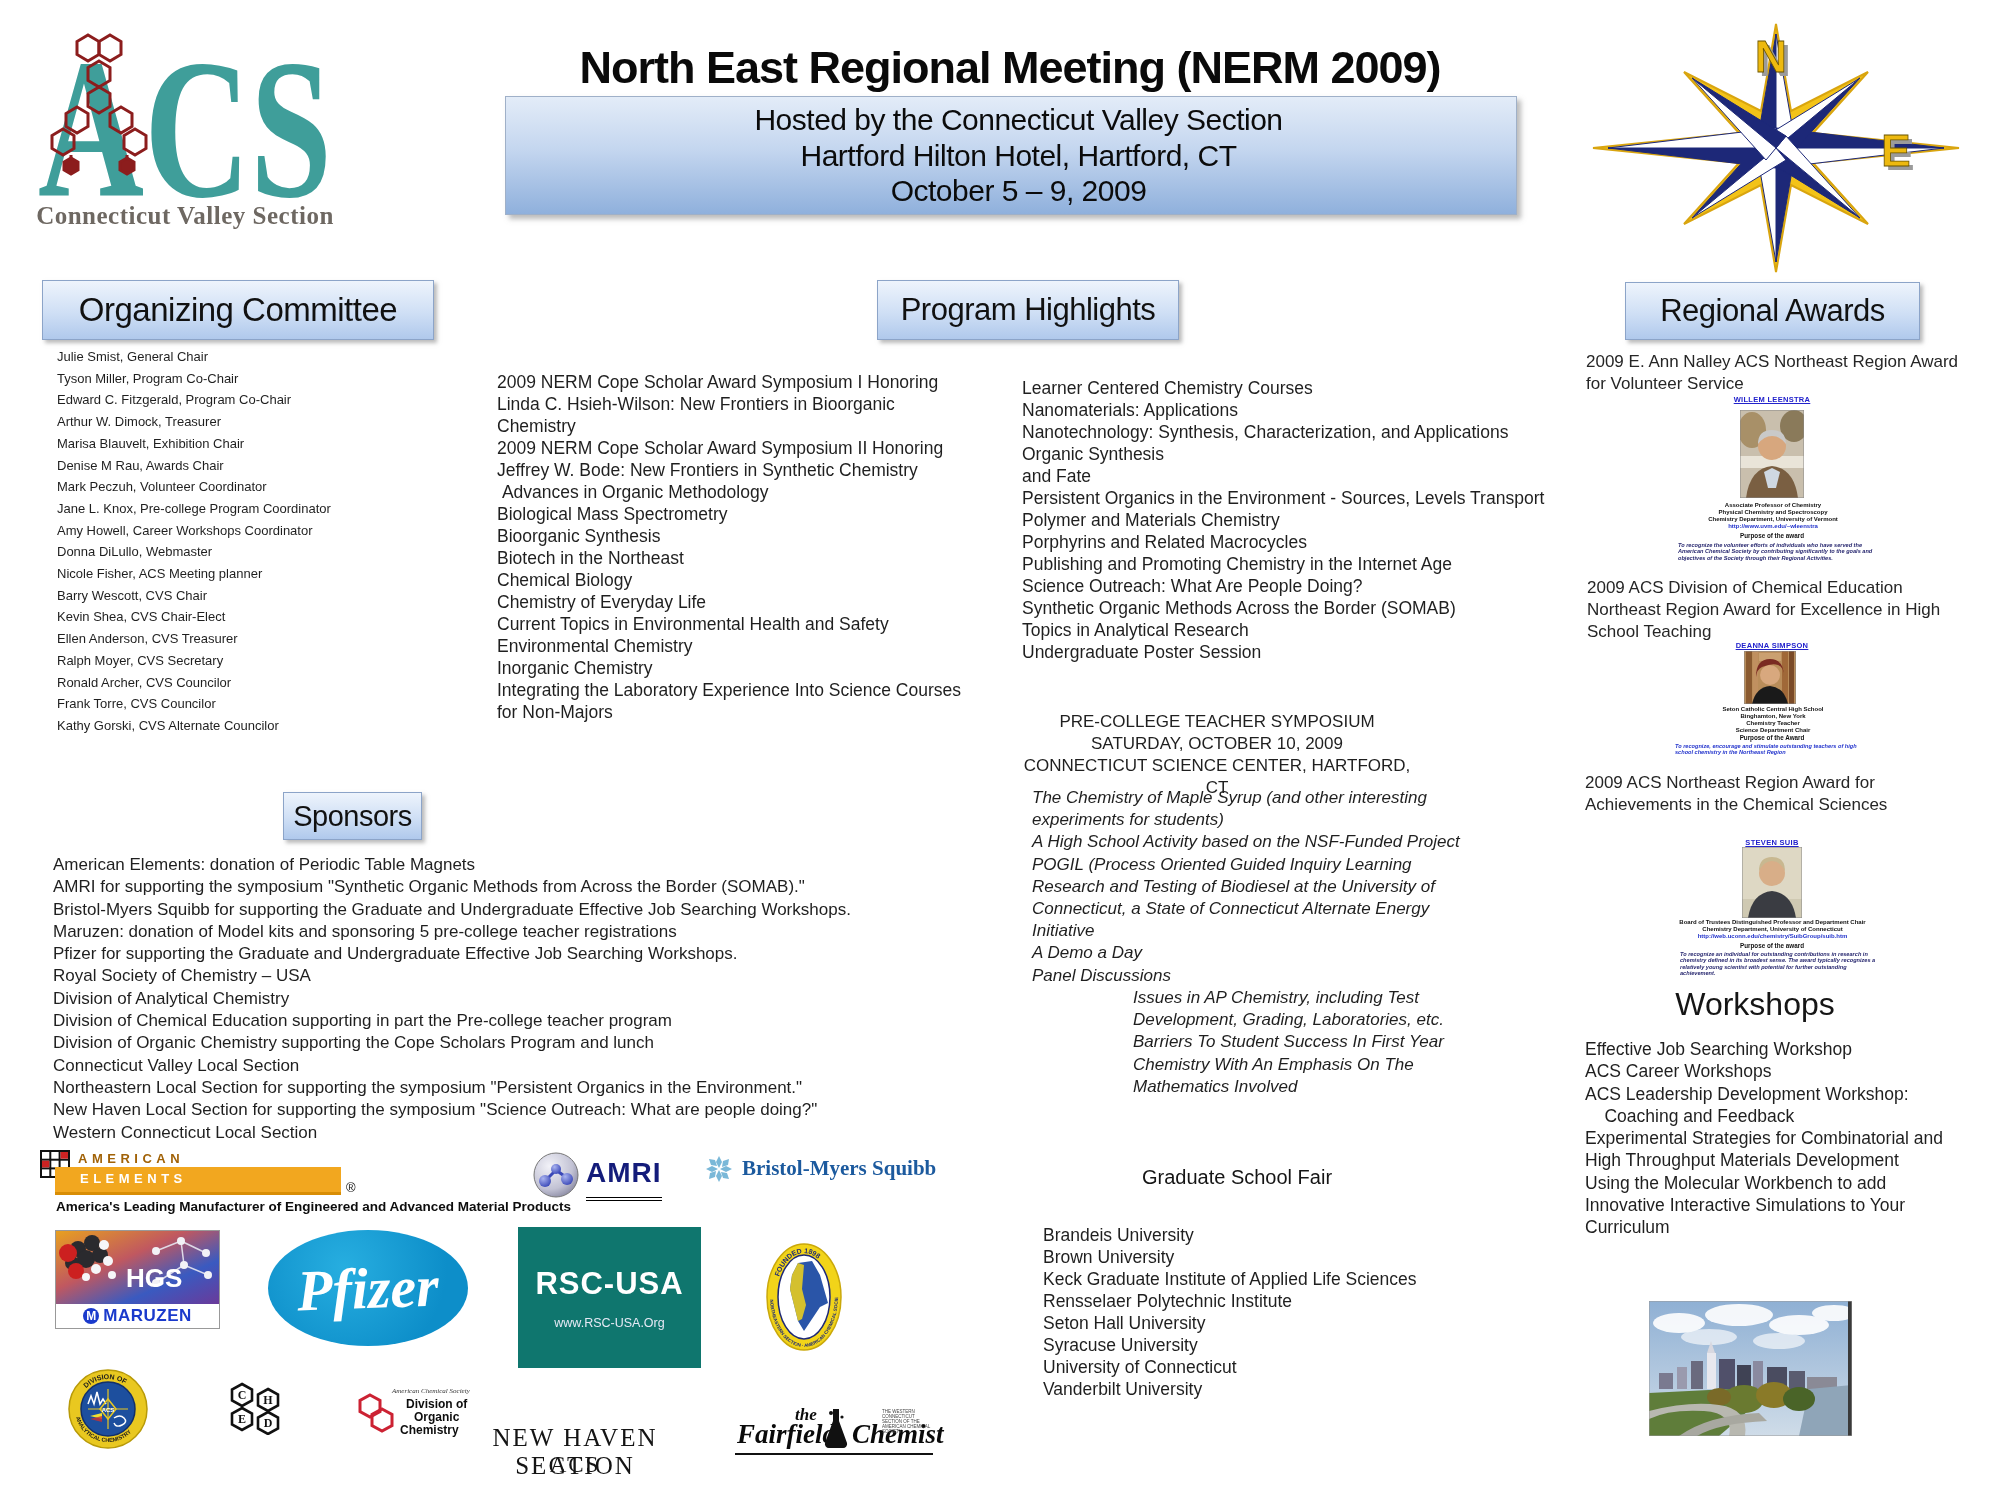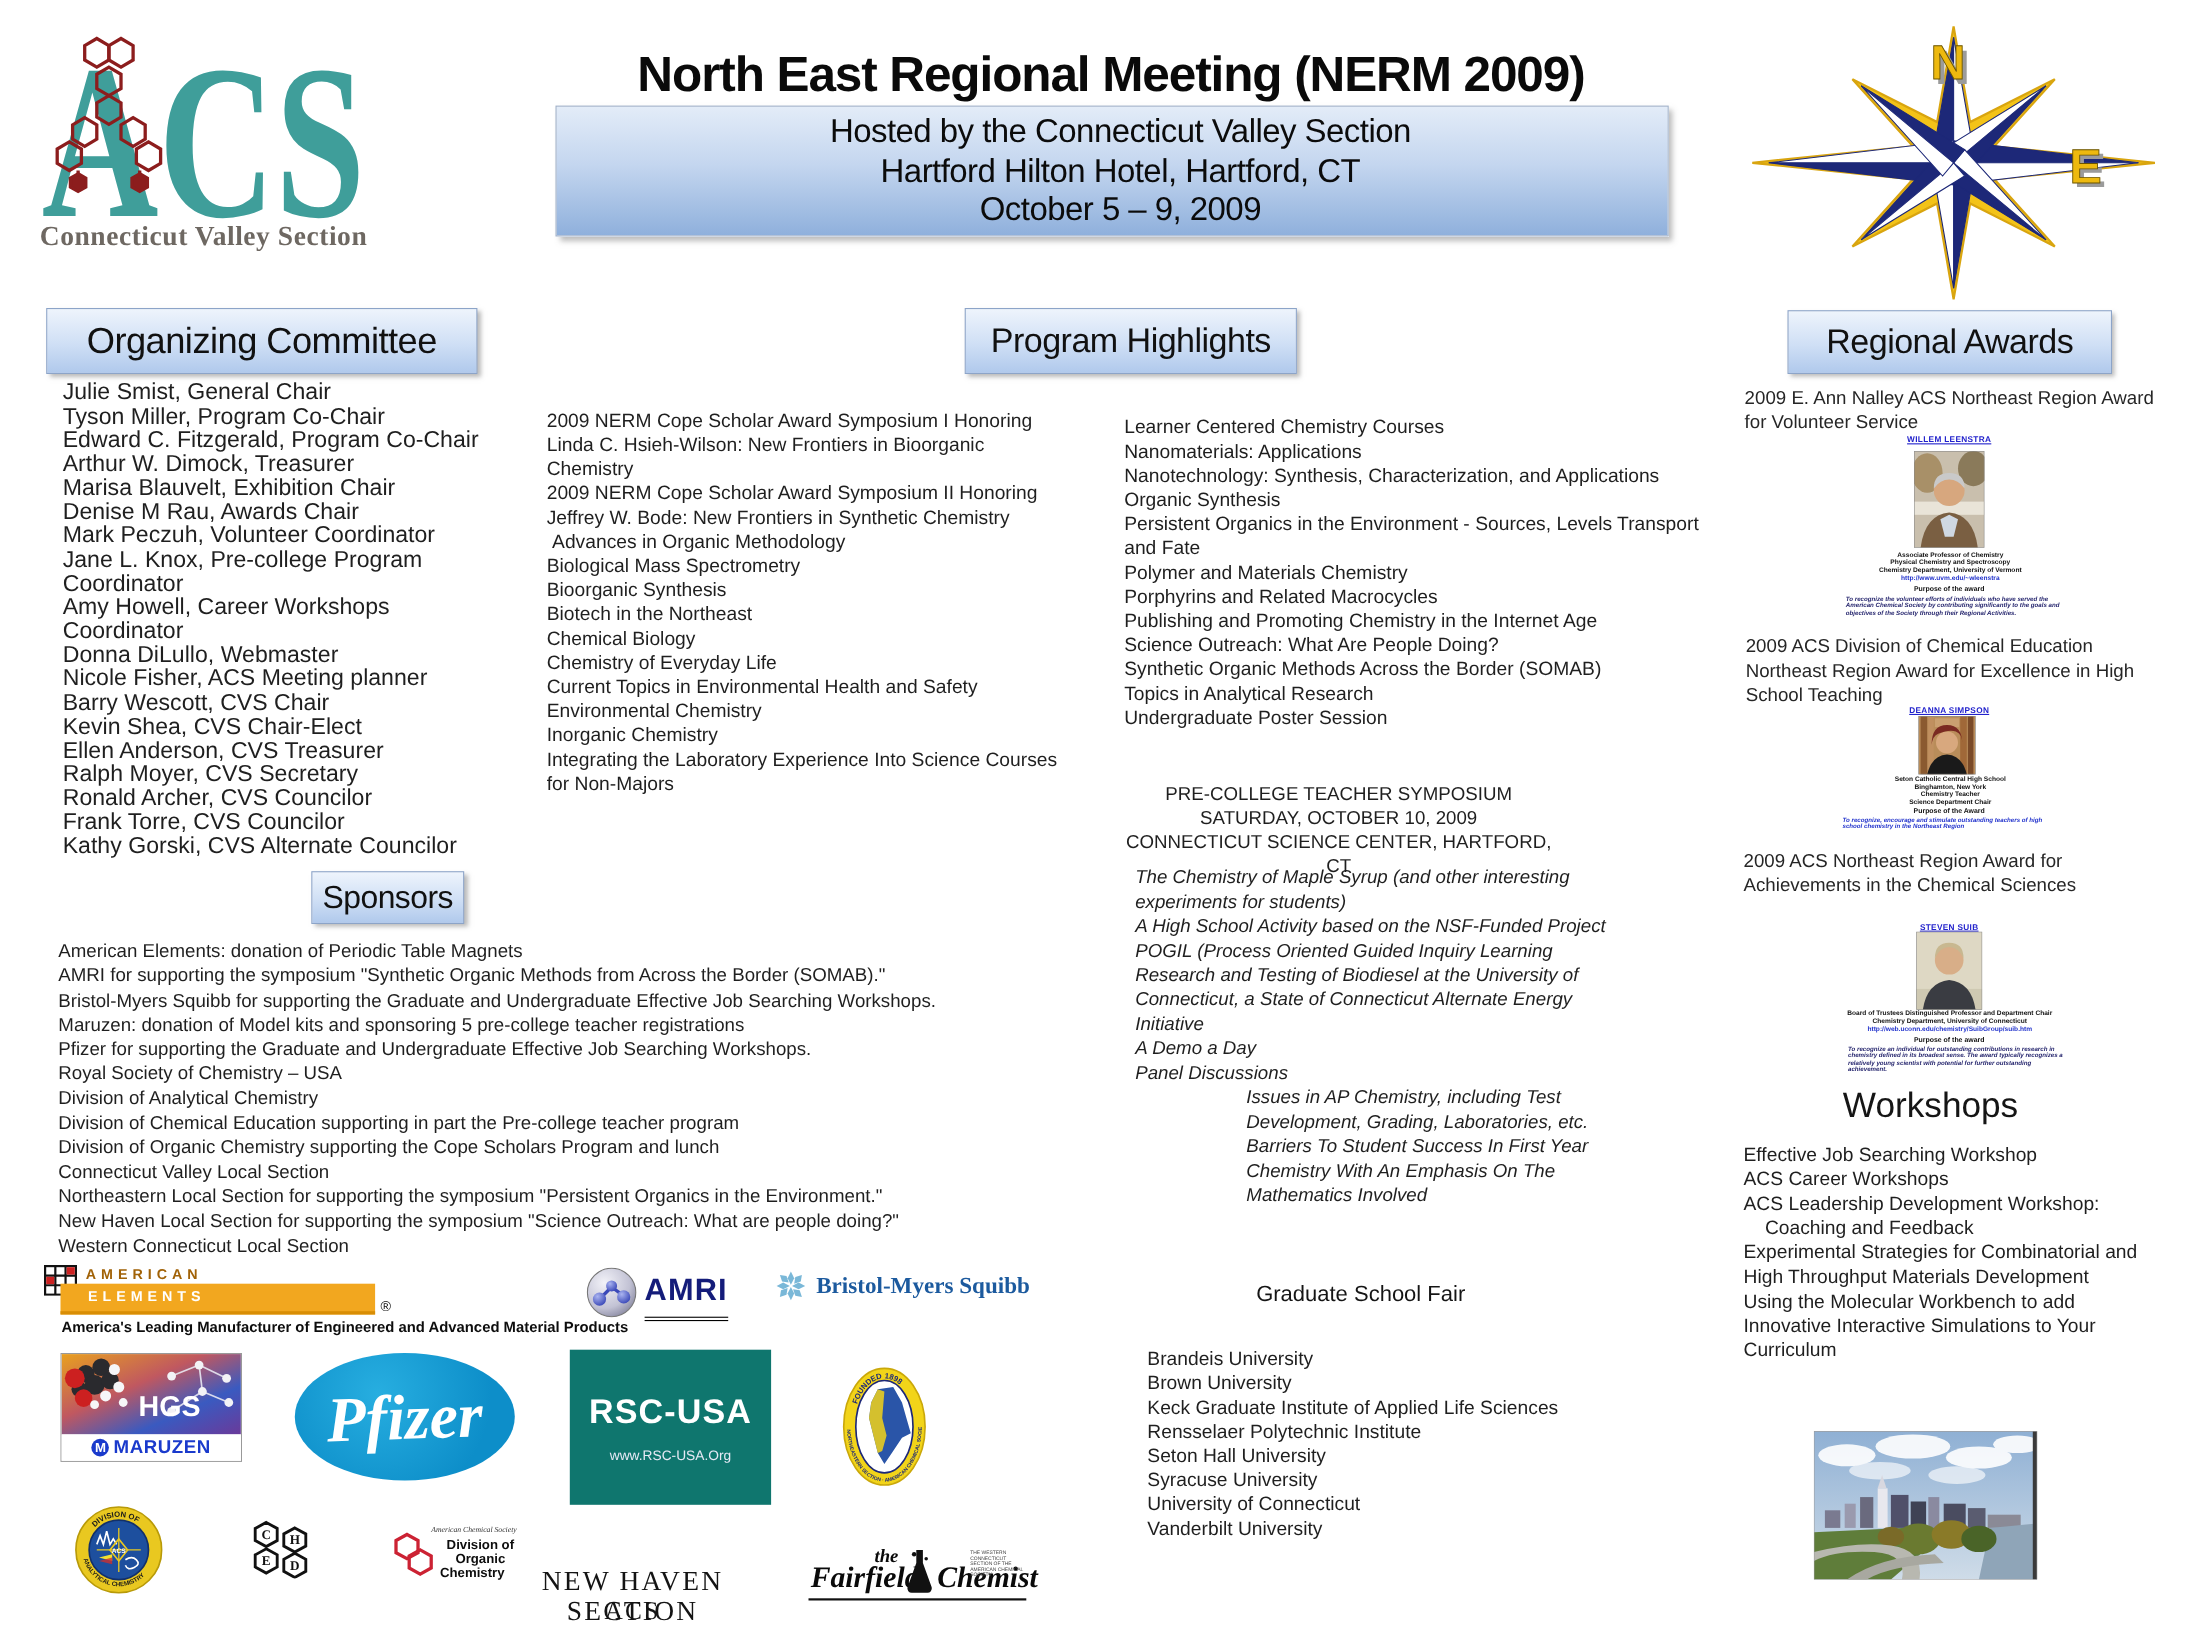--- a/index.html
+++ b/index.html
@@ -9,21 +9,21 @@
   .hdr-box{position:absolute;display:flex;align-items:center;justify-content:center;
     background:linear-gradient(#eef4fc,#cfdff5 55%,#b0c9ec);
     border:1px solid #8ca4c8;box-shadow:3px 3px 4px rgba(130,130,130,.55);
     color:#111;letter-spacing:-0.5px;}
   .hosted-box{position:absolute;background:linear-gradient(#e3ecf8,#c4d6ef 45%,#8fb0dc);
     border:1px solid #9fb0c8;box-shadow:4px 4px 5px rgba(120,120,120,.5);
     text-align:center;padding-top:5px;}
   .hosted-box div{font-size:30px;line-height:35.5px;font-weight:500;letter-spacing:-0.5px;color:#0b0b0b;margin-left:15px;}
   .poster-title{position:absolute;text-align:center;font-size:45px;font-weight:600;
     letter-spacing:-1px;color:#0a0a0a;white-space:nowrap;}
-  .list{position:absolute;font-size:21px;line-height:21.7px;}
+  .list{position:absolute;font-size:13px;line-height:21.7px;}
   .list22{position:absolute;font-size:17.5px;line-height:22px;}
   .pre div{white-space:pre-wrap;}
   .sponsor-list{position:absolute;font-size:17px;line-height:22.3px;white-space:nowrap;}
   .italic-list{position:absolute;font-size:17px;line-height:22.2px;font-style:italic;}
   .center-block{text-align:center;}
   .plain-heading{position:absolute;text-align:center;font-size:30px;font-weight:500;color:#151515;}
   .award-title{position:absolute;font-size:17px;line-height:22px;color:#262626;}
   .award-name{position:absolute;text-align:center;font-size:7.5px;font-weight:bold;
     color:#2222cc;text-decoration:underline;letter-spacing:.3px;}
   .cap{position:absolute;text-align:center;font-size:6px;line-height:6.9px;font-weight:bold;color:#111;}
@@ -160,22 +160,22 @@
     <div>Environmental Chemistry</div>
     <div>Inorganic Chemistry</div>
     <div>Integrating the Laboratory Experience Into Science Courses</div>
     <div>for Non-Majors</div>
   </div>
 <div class="list22" style="left:1022px;top:377px;width:580px;">
     <div>Learner Centered Chemistry Courses</div>
     <div>Nanomaterials: Applications</div>
     <div>Nanotechnology: Synthesis, Characterization, and Applications</div>
     <div>Organic Synthesis</div>
+    <div>and Fate</div>
     <div>Persistent Organics in the Environment - Sources, Levels Transport</div>
-    <div>and Fate</div>
     <div>Polymer and Materials Chemistry</div>
     <div>Porphyrins and Related Macrocycles</div>
     <div>Publishing and Promoting Chemistry in the Internet Age</div>
     <div>Science Outreach: What Are People Doing?</div>
     <div>Synthetic Organic Methods Across the Border (SOMAB)</div>
     <div>Topics in Analytical Research</div>
     <div>Undergraduate Poster Session</div>
   </div>
 
 <div class="list22 center-block" style="left:1022px;top:711px;width:390px;font-size:17px;">

